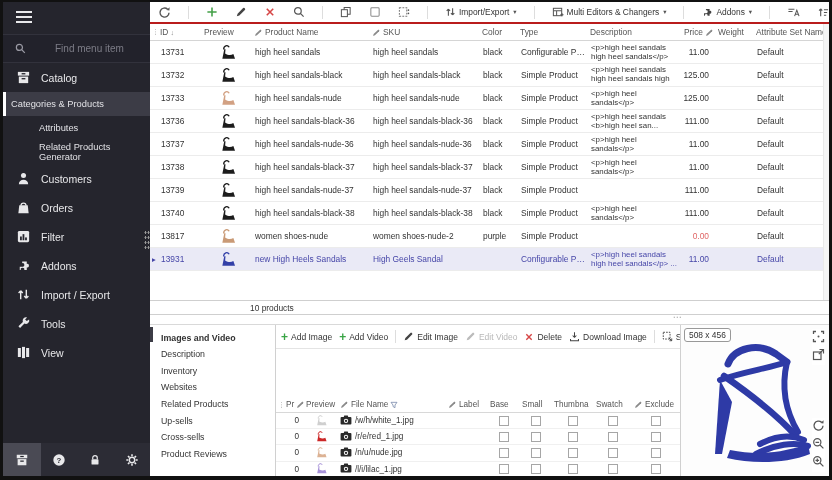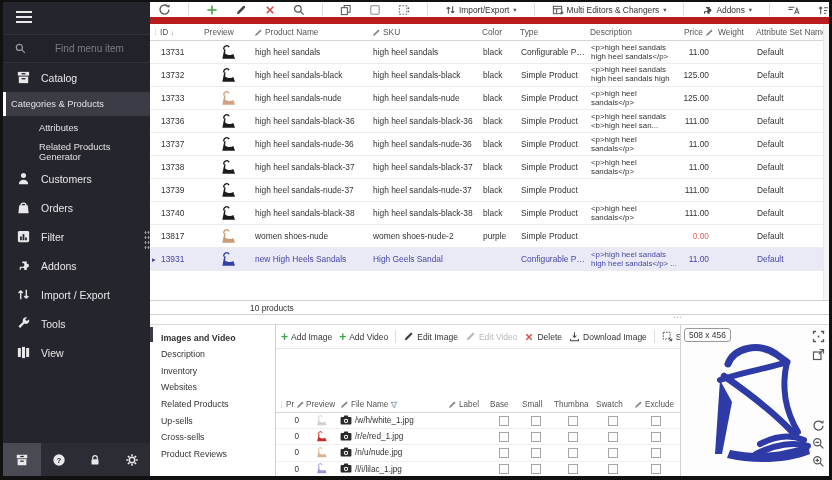--- a/index.html
+++ b/index.html
@@ -18,21 +18,21 @@
   .s-sub{height:24px;display:flex;align-items:center;padding-left:36px;font-size:9.3px;color:#e2e2e6;position:relative;cursor:pointer;}
   .s-sub.on{background:#3c3c46;padding-left:8px;}
   .s-sub.on::before{content:"";position:absolute;left:0;top:0;bottom:0;width:3px;background:#fff;}
   .side-bottom{margin-top:auto;height:33px;background:#2c2c35;display:flex;align-items:stretch;}
   .sb-ico{flex:1;display:flex;align-items:center;justify-content:center;cursor:pointer;}
   .sb-ico.active{background:#4a4a54;flex:0 0 38px;}
   .grip{position:absolute;right:0;top:228px;width:6px;height:20px;background:radial-gradient(#9a9a9a .9px,transparent 1.1px);background-size:3px 5px;}
 
   
   .main{flex:1;display:flex;flex-direction:column;min-width:0;background:#fff;}
-  .tb{height:22px;display:flex;align-items:center;gap:11px;padding:0 2px 0 5px;border-bottom:7px solid #b91c1c;font-size:8.4px;color:#333;white-space:nowrap;overflow:hidden;flex-shrink:0;}
+  .tb{height:22px;display:flex;align-items:center;gap:11px;padding:0 2px 0 5px;border-bottom:2px solid #b91c1c;font-size:8.4px;color:#333;white-space:nowrap;overflow:hidden;flex-shrink:0;}
   .tbtn{display:flex;align-items:center;gap:3px;padding:2px 3px;cursor:pointer;}
   .sep{width:1px;height:13px;background:#ddd;margin:0 3px;flex-shrink:0;}
   .arr{color:#555;font-size:6.5px;margin-left:1px;}
   .combo{display:flex;align-items:center;border:1px solid #b9b9b9;border-radius:2px;height:16px;padding:0 5px;gap:7px;font-size:8.4px;color:#333;background:#fff;cursor:pointer;}
 
   .gridwrap{position:relative;display:flex;flex-direction:column;flex:1;min-height:0;}
   .ghead,.grow{display:grid;grid-template-columns:8px 44px 50px 118px 110px 38px 70px 92px 36px 38px 1fr;align-items:center;}
   .ghead{height:17px;border-bottom:1px solid #d5d5d5;color:#555;font-size:8.4px;flex-shrink:0;}
   .hc{display:flex;align-items:center;gap:2px;padding:0 2px;overflow:hidden;white-space:nowrap;}
   .hc.r{justify-content:flex-end;}

